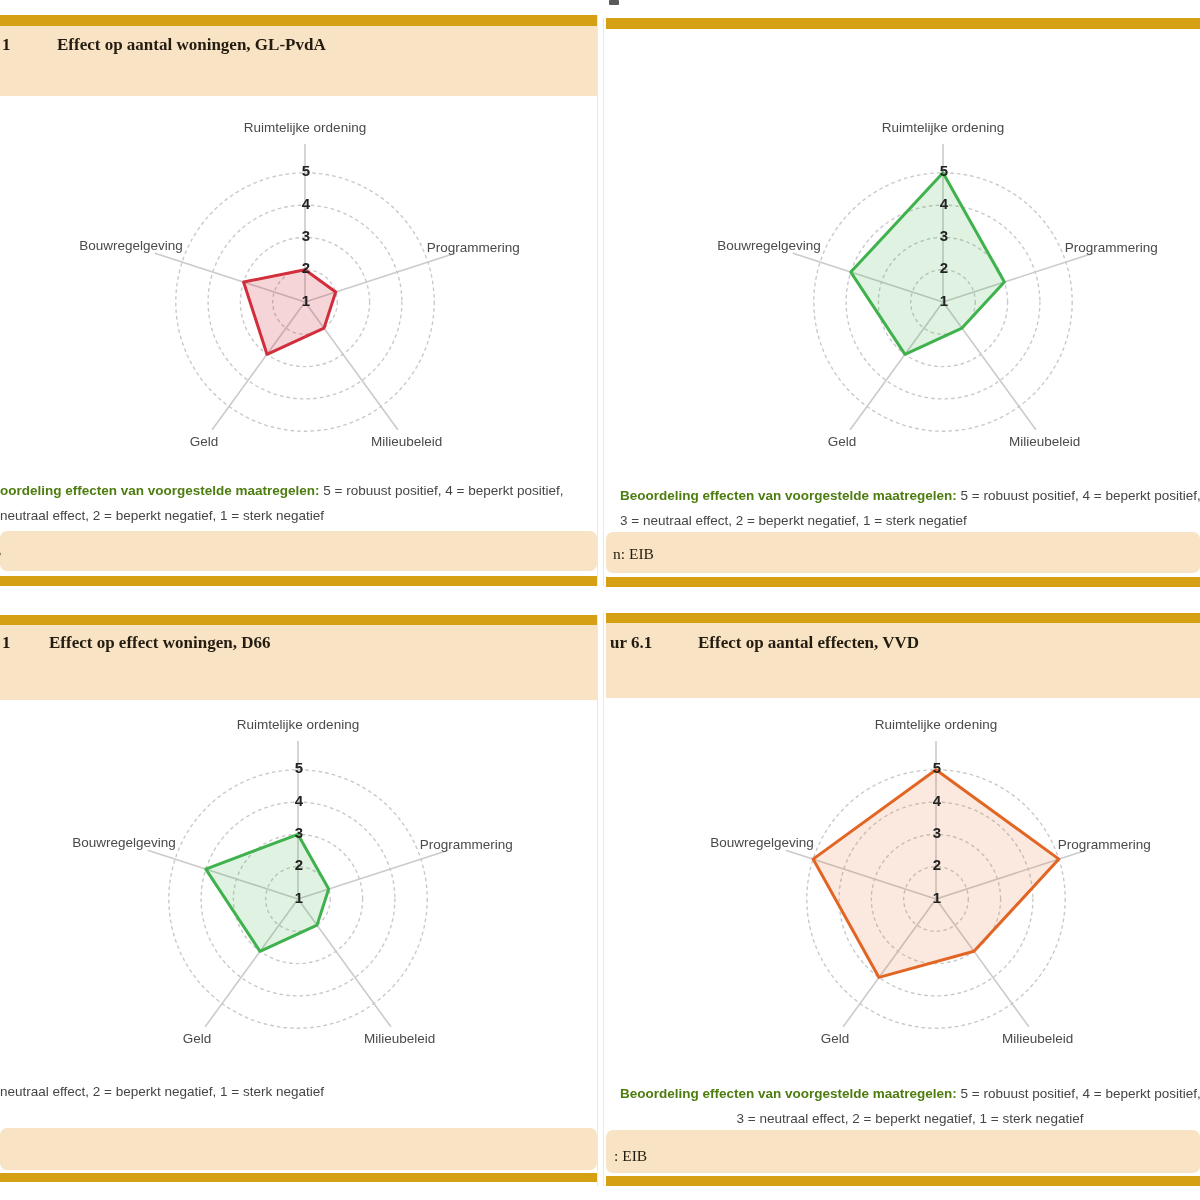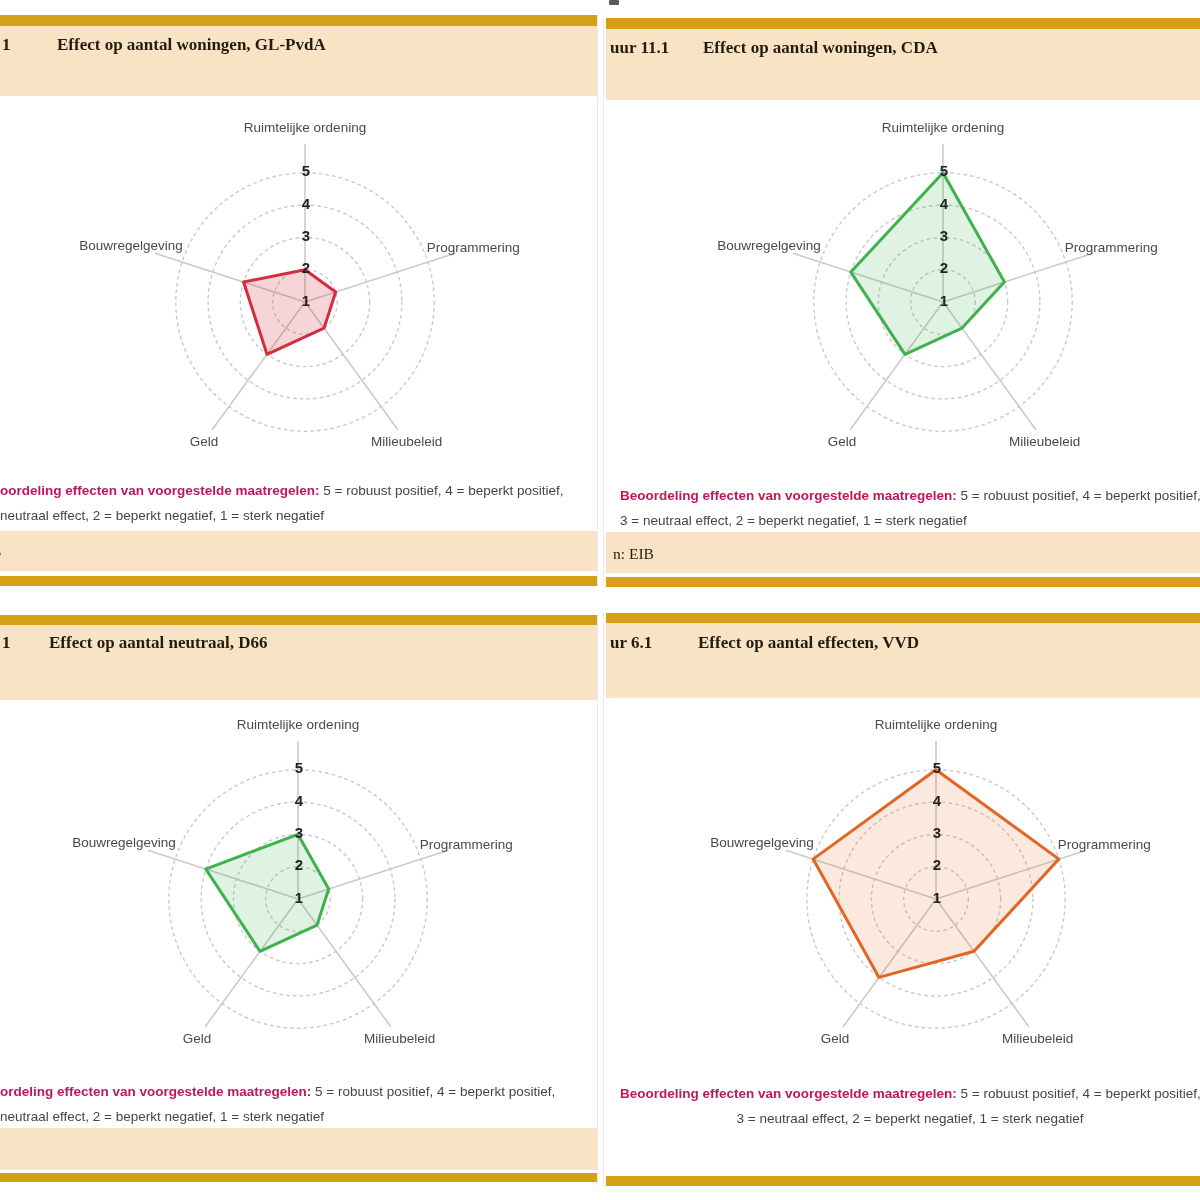--- a/index.html
+++ b/index.html
@@ -21,24 +21,24 @@
 
   .card-edge{position:absolute;width:1px;background:#e9e9e9;top:var(--gt);bottom:14px;}
   .edge-l{left:calc(var(--card-l) - 3px);}
   .edge-r{right:2px;}
 
   .radar-svg{position:absolute;left:0;top:0;}
 
   .footnote{position:absolute;left:var(--fn-l);right:var(--card-r);top:var(--fn-t);
       overflow:hidden;font-size:13.5px;line-height:25px;color:var(--fn);}
   .footnote .ln{white-space:nowrap;}
-  .footnote b{color:#be185d;font-weight:700;}
+  .footnote b{color:#4d7c0f;font-weight:700;}
 
   .sourceband{position:absolute;left:var(--card-l);right:var(--card-r);top:var(--b2t);height:var(--b2h);
-      background:var(--cream);overflow:hidden;}
+      background:var(--cream);overflow:hidden;border-radius:7px;}
   .source-text{position:absolute;left:var(--src-l);top:var(--src-pt);white-space:pre;
       font-family:"Liberation Serif", serif;font-size:15.5px;color:var(--ink);}
 
   .crop-remnant{position:absolute;left:9px;top:0;width:10px;height:5px;background:#5a5a5a;border-radius:1px;}
 </style>
 </head>
 <body>
 
 <div class="quadrant" id="q1" style="--card-l:0px;--card-r:3px;--gt:15px;--gth:11px;--bt:26px;--bh:70px;--tpad:9px;
             --frag-l:2px;--ttl-l:45px;--fn-l:0px;--fn-t:478px;--b2t:531px;--b2h:40px;
@@ -80,24 +80,20 @@
   </div>
   <div class="goldbar-bottom"></div>
 </div>
 
 <div class="quadrant" id="q2" style="--card-l:6px;--card-r:0px;--gt:18px;--gth:11px;--bt:29px;--bh:71px;--tpad:9px;
             --frag-l:4px;--ttl-l:85px;--fn-l:20px;--fn-t:483px;--b2t:532px;--b2h:41px;
             --src-l:7px;--src-pt:13px;--gb:577px;--gbh:10px;">
   <div class="crop-remnant"></div>
   <div class="card-edge edge-l"></div>
   <div class="goldbar-top"></div>
-  <div class="titleband">
-    <span class="fig-frag">uur 11.1</span>
-    <span class="fig-title">Effect op aantal woningen, CDA</span>
-  </div>
   <svg class="radar-svg" id="radar-1" width="600" height="600">
       <circle cx="343" cy="302" r="32.3" fill="none" stroke="#c9c9c9" stroke-width="1.4" stroke-dasharray="2.5 4.2" stroke-linecap="round"></circle>
       <circle cx="343" cy="302" r="64.6" fill="none" stroke="#c9c9c9" stroke-width="1.4" stroke-dasharray="2.5 4.2" stroke-linecap="round"></circle>
       <circle cx="343" cy="302" r="96.89999999999999" fill="none" stroke="#c9c9c9" stroke-width="1.4" stroke-dasharray="2.5 4.2" stroke-linecap="round"></circle>
       <circle cx="343" cy="302" r="129.2" fill="none" stroke="#c9c9c9" stroke-width="1.4" stroke-dasharray="2.5 4.2" stroke-linecap="round"></circle>
       <line x1="343" y1="302" x2="343" y2="144" stroke="#cbcbcb" stroke-width="1.6"></line>
       <line x1="343" y1="302" x2="493.2669295746342" y2="253.1753148887583" stroke="#cbcbcb" stroke-width="1.6"></line>
       <line x1="343" y1="302" x2="435.87006986221076" y2="429.8246851112417" stroke="#cbcbcb" stroke-width="1.6"></line>
       <line x1="343" y1="302" x2="250.12993013778924" y2="429.8246851112417" stroke="#cbcbcb" stroke-width="1.6"></line>
       <line x1="343" y1="302" x2="192.73307042536575" y2="253.1753148887583" stroke="#cbcbcb" stroke-width="1.6"></line>
@@ -123,21 +119,21 @@
   <div class="goldbar-bottom"></div>
 </div>
 
 <div class="quadrant" id="q3" style="--card-l:0px;--card-r:3px;--gt:15px;--gth:10px;--bt:25px;--bh:75px;--tpad:8px;
             --frag-l:2px;--ttl-l:37px;--fn-l:0px;--fn-t:479px;--b2t:528px;--b2h:42px;
             --src-l:0px;--src-pt:13px;--gb:573px;--gbh:9px;">
   <div class="card-edge edge-r"></div>
   <div class="goldbar-top"></div>
   <div class="titleband">
     <span class="fig-frag">1</span>
-    <span class="fig-title">Effect op aantal neutraal, D66</span>
+    <span class="fig-title">Effect op effect woningen, D66</span>
   </div>
   <svg class="radar-svg" id="radar-2" width="600" height="600">
       <circle cx="298" cy="299" r="32.3" fill="none" stroke="#c9c9c9" stroke-width="1.4" stroke-dasharray="2.5 4.2" stroke-linecap="round"></circle>
       <circle cx="298" cy="299" r="64.6" fill="none" stroke="#c9c9c9" stroke-width="1.4" stroke-dasharray="2.5 4.2" stroke-linecap="round"></circle>
       <circle cx="298" cy="299" r="96.89999999999999" fill="none" stroke="#c9c9c9" stroke-width="1.4" stroke-dasharray="2.5 4.2" stroke-linecap="round"></circle>
       <circle cx="298" cy="299" r="129.2" fill="none" stroke="#c9c9c9" stroke-width="1.4" stroke-dasharray="2.5 4.2" stroke-linecap="round"></circle>
       <line x1="298" y1="299" x2="298" y2="141" stroke="#cbcbcb" stroke-width="1.6"></line>
       <line x1="298" y1="299" x2="448.2669295746342" y2="250.1753148887583" stroke="#cbcbcb" stroke-width="1.6"></line>
       <line x1="298" y1="299" x2="390.87006986221076" y2="426.8246851112417" stroke="#cbcbcb" stroke-width="1.6"></line>
       <line x1="298" y1="299" x2="205.12993013778924" y2="426.8246851112417" stroke="#cbcbcb" stroke-width="1.6"></line>
@@ -148,21 +144,20 @@
       <text x="299" y="232.4" text-anchor="middle" dominant-baseline="central" font-size="15" font-weight="700" fill="#222222" font-family="&quot;Liberation Sans&quot;, sans-serif">3</text>
       <text x="299" y="264.7" text-anchor="middle" dominant-baseline="central" font-size="15" font-weight="700" fill="#222222" font-family="&quot;Liberation Sans&quot;, sans-serif">2</text>
       <text x="299" y="297" text-anchor="middle" dominant-baseline="central" font-size="15" font-weight="700" fill="#222222" font-family="&quot;Liberation Sans&quot;, sans-serif">1</text>
       <text x="298" y="124" text-anchor="middle" dominant-baseline="central" font-size="13.5" fill="#4a4a4a" font-family="&quot;Liberation Sans&quot;, sans-serif">Ruimtelijke ordening</text>
       <text x="466.33700338424217" y="244.3039919956343" text-anchor="middle" dominant-baseline="central" font-size="13.5" fill="#4a4a4a" font-family="&quot;Liberation Sans&quot;, sans-serif">Programmering</text>
       <text x="399.68684864659787" y="438.9599400268659" text-anchor="middle" dominant-baseline="central" font-size="13.5" fill="#4a4a4a" font-family="&quot;Liberation Sans&quot;, sans-serif">Milieubeleid</text>
       <text x="196.90093660569465" y="438.15092303249094" text-anchor="middle" dominant-baseline="central" font-size="13.5" fill="#4a4a4a" font-family="&quot;Liberation Sans&quot;, sans-serif">Geld</text>
       <text x="123.95665751798691" y="242.44989002938462" text-anchor="middle" dominant-baseline="central" font-size="13.5" fill="#4a4a4a" font-family="&quot;Liberation Sans&quot;, sans-serif">Bouwregelgeving</text>
     </svg>
   <div class="footnote">
-    <div class="ln"><b>ordeling effecten van voorgestelde maatregelen:</b><span> 5 = robuust positief, 4 = beperkt positief,</span></div>
     <div class="ln">neutraal effect, 2 = beperkt negatief, 1 = sterk negatief</div>
   </div>
   <div class="sourceband">
     <span class="source-text"></span>
   </div>
   <div class="goldbar-bottom"></div>
 </div>
 
 <div class="quadrant" id="q4" style="--card-l:6px;--card-r:0px;--gt:13px;--gth:10px;--bt:23px;--bh:75px;--tpad:10px;
             --frag-l:4px;--ttl-l:80px;--fn-l:20px;--fn-t:481px;--b2t:530px;--b2h:43px;
@@ -192,14 +187,17 @@
       <text x="336" y="124" text-anchor="middle" dominant-baseline="central" font-size="13.5" fill="#4a4a4a" font-family="&quot;Liberation Sans&quot;, sans-serif">Ruimtelijke ordening</text>
       <text x="504.33700338424217" y="244.3039919956343" text-anchor="middle" dominant-baseline="central" font-size="13.5" fill="#4a4a4a" font-family="&quot;Liberation Sans&quot;, sans-serif">Programmering</text>
       <text x="437.68684864659787" y="438.9599400268659" text-anchor="middle" dominant-baseline="central" font-size="13.5" fill="#4a4a4a" font-family="&quot;Liberation Sans&quot;, sans-serif">Milieubeleid</text>
       <text x="234.90093660569465" y="438.15092303249094" text-anchor="middle" dominant-baseline="central" font-size="13.5" fill="#4a4a4a" font-family="&quot;Liberation Sans&quot;, sans-serif">Geld</text>
       <text x="161.9566575179869" y="242.44989002938462" text-anchor="middle" dominant-baseline="central" font-size="13.5" fill="#4a4a4a" font-family="&quot;Liberation Sans&quot;, sans-serif">Bouwregelgeving</text>
     </svg>
   <div class="footnote">
     <div class="ln"><b>Beoordeling effecten van voorgestelde maatregelen:</b><span> 5 = robuust positief, 4 = beperkt positief,</span></div>
     <div class="ln">3 = neutraal effect, 2 = beperkt negatief, 1 = sterk negatief</div>
   </div>
+  <div class="sourceband">
+    <span class="source-text">: EIB</span>
+  </div>
   <div class="goldbar-bottom"></div>
 </div>
 
 </body></html>

